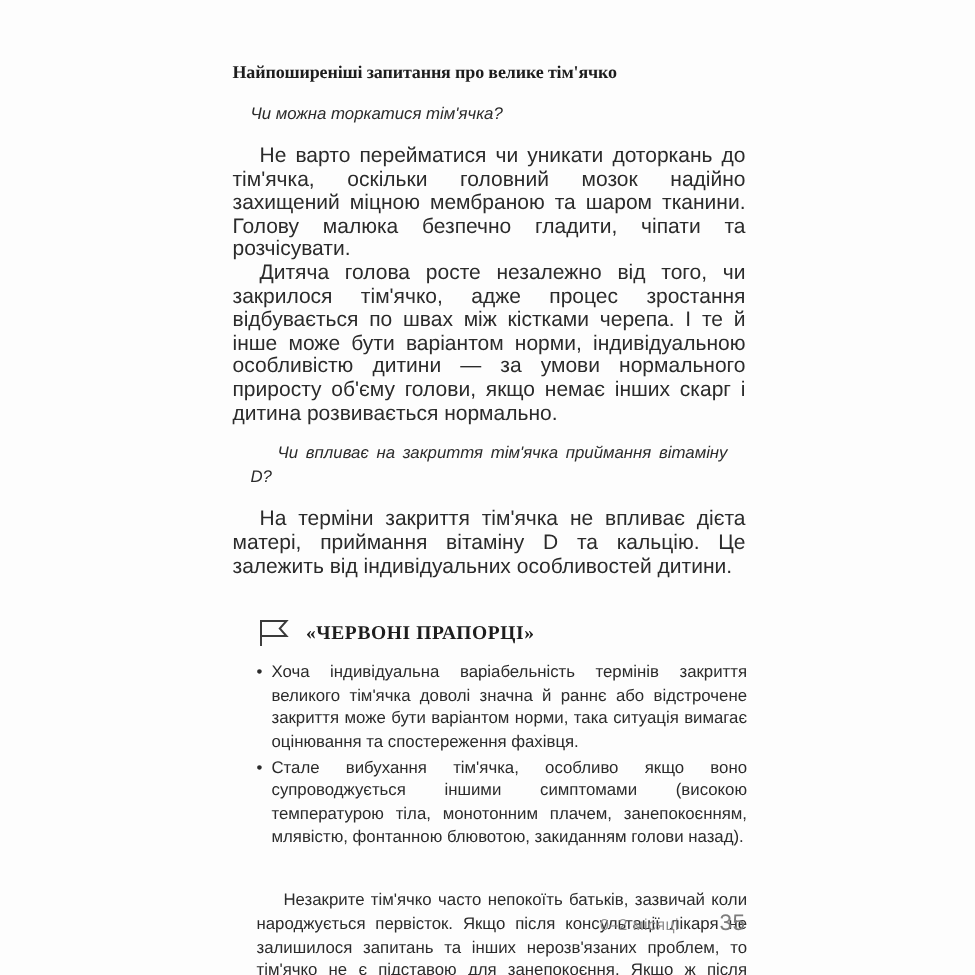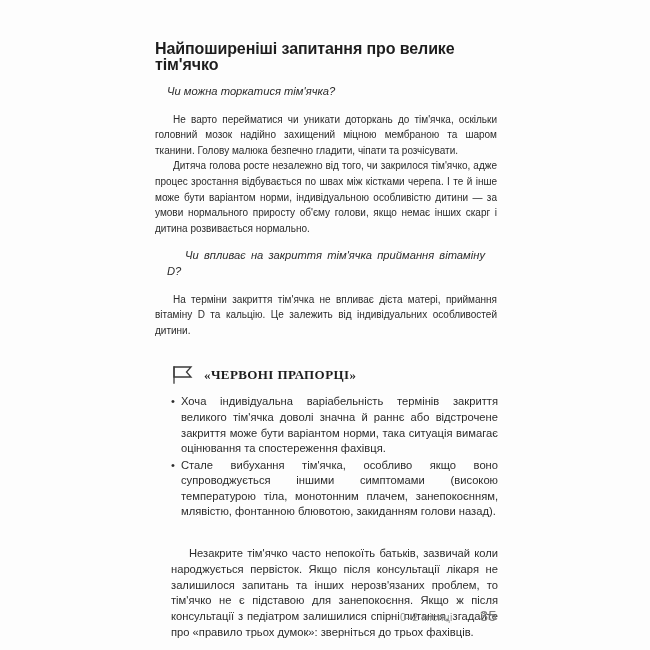--- a/index.html
+++ b/index.html
@@ -25,43 +25,44 @@
 
   .content {
     position: absolute;
     left: 155px;
     top: 41px;
     width: 342px;
   }
 
   .section-heading {
     font-weight: bold;
-    font-size: 16px;
+    font-size: 12px;
     line-height: 15.5px;
     letter-spacing: -0.1px;
     margin: 0 0 2px 0;
     color: #1d1d1d;
+    font-family: Liberation Serif, serif;
   }
 
   .question {
     font-style: italic;
     font-size: 11.2px;
     line-height: 15.6px;
     margin: 12px;
     text-align: justify;
     text-indent: 0;
     color: #2b2b2b;
   }
 
   .question.indented {
     text-indent: 18px;
   }
 
   .body-par {
-    font-size: 10px;
+    font-size: 14px;
     line-height: 15.6px;
     margin: 0;
     text-align: justify;
     text-indent: 18px;
     color: #2b2b2b;
     hyphens: manual;
   }
 
   .callout {
     margin-top: 26px;

